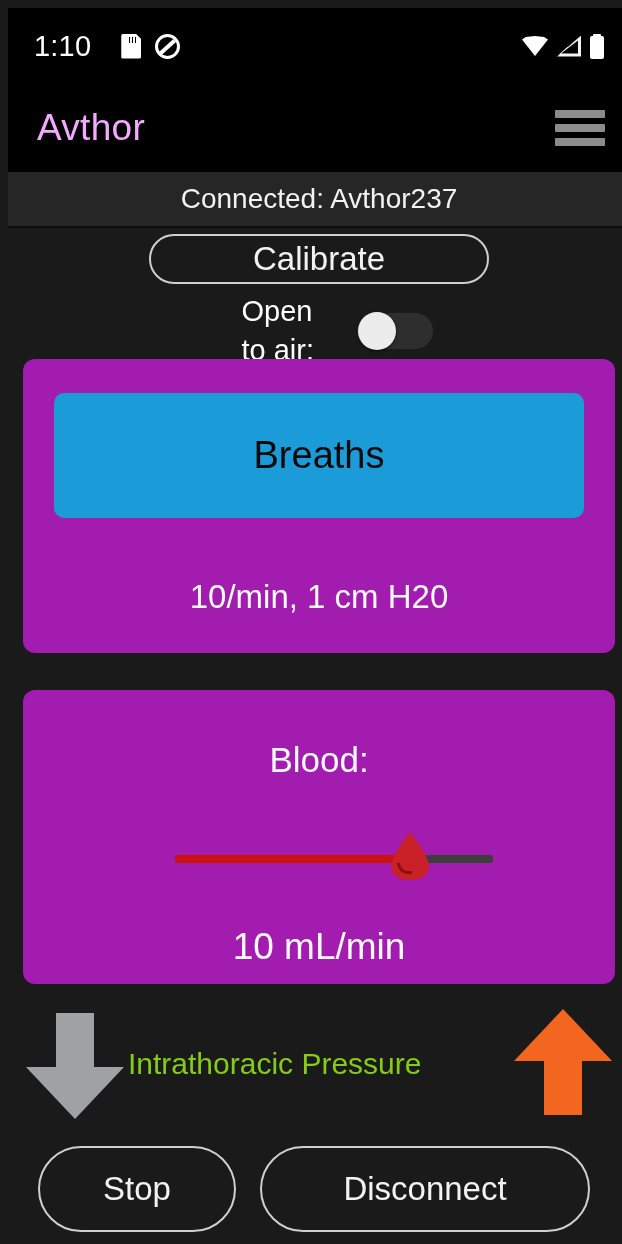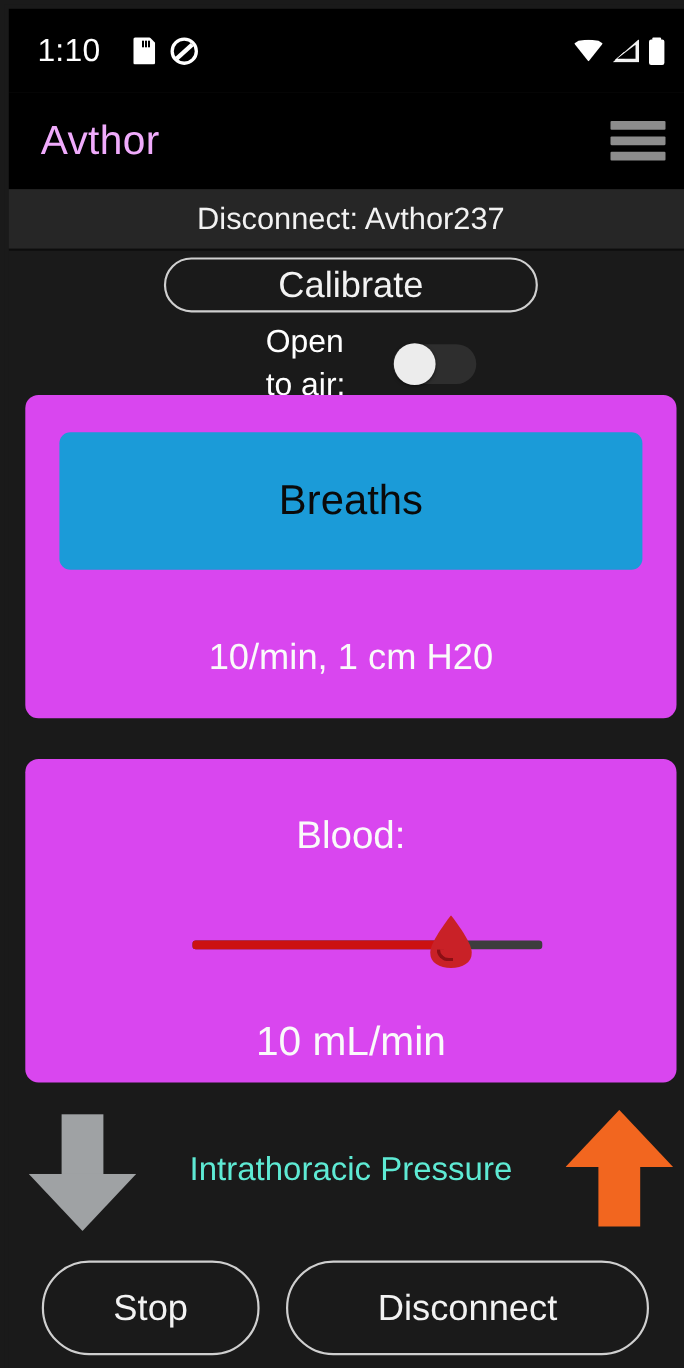--- a/index.html
+++ b/index.html
@@ -102,21 +102,21 @@
     position:relative; display:flex; align-items:center;
   }
   .toggle .knob {
     position:absolute; left:1px; width:38px; height:38px; border-radius:50%;
     background:#ececec; box-shadow:0 1px 3px rgba(0,0,0,.6);
   }
 
   
   .card {
     position:absolute; left:15px; width:592px;
-    background:#d946ef; border-radius:12px;
+    background:#a21caf; border-radius:12px;
     display:flex; flex-direction:column; align-items:center;
   }
   .card-breaths { top:351px; height:294px; }
   .card-blood  { top:682px; height:294px; }
 
   .btn-breaths {
     margin-top:30px; width:530px; height:125px; background:#1b9bd8;
     border-radius:10px; border:none; color:#0a0a0a; font-size:38px;
     display:flex; align-items:center; justify-content:center;
   }
@@ -151,21 +151,21 @@
     position:absolute; left:0; top:996px; width:622px; height:120px;
     display:flex; align-items:center; padding:0 18px;
   }
   .arrow { width:98px; height:110px; position:relative; flex:none; }
   .arrow .shaft { position:absolute; left:30px; width:38px; }
   .arrow .head  { position:absolute; left:0; width:98px; height:52px; }
   .arrow-down .shaft { top:4px; height:64px; background:#9fa2a4; }
   .arrow-down .head  { top:58px; background:#9fa2a4; clip-path: polygon(0 0, 100% 0, 50% 100%); }
   .arrow-up   .shaft { bottom:4px; height:64px; background:#f2661f; }
   .arrow-up   .head  { top:0; background:#f2661f; clip-path: polygon(50% 0, 100% 100%, 0 100%); }
-  .pressure-label { flex:1; text-align:center; color:#5eead4; font-size:30px; }
+  .pressure-label { flex:1; color:#84cc16; font-size:30px; }
 
   
   .bottom-row {
     position:absolute; left:0; top:1133px; width:622px; height:95px;
     display:flex; align-items:center; padding:0 30px; gap:24px;
   }
   .btn-disconnect { width:330px; height:86px; font-size:33px; }
   .btn-stop { width:198px; height:86px; font-size:33px; }
 </style>
 </head>
@@ -193,21 +193,21 @@
     <div class="app-title">Avthor</div>
     <div class="appbar-spacer"></div>
     <div class="hamburger">
       <span></span>
         <span></span>
         <span></span>
     </div>
   </div>
 
   <div class="connbar">
-    <div class="connbar-text">Disconnect: Avthor237</div>
+    <div class="connbar-text">Connected: Avthor237</div>
   </div>
 
   <div class="caliber-row">
     <div class="btn-pill btn-calibrate">Calibrate</div>
     <div class="openair-wrap">
       <div class="openair-label">
         <div>Open</div>
         <div>to air:</div>
       </div>
       <div class="toggle">

